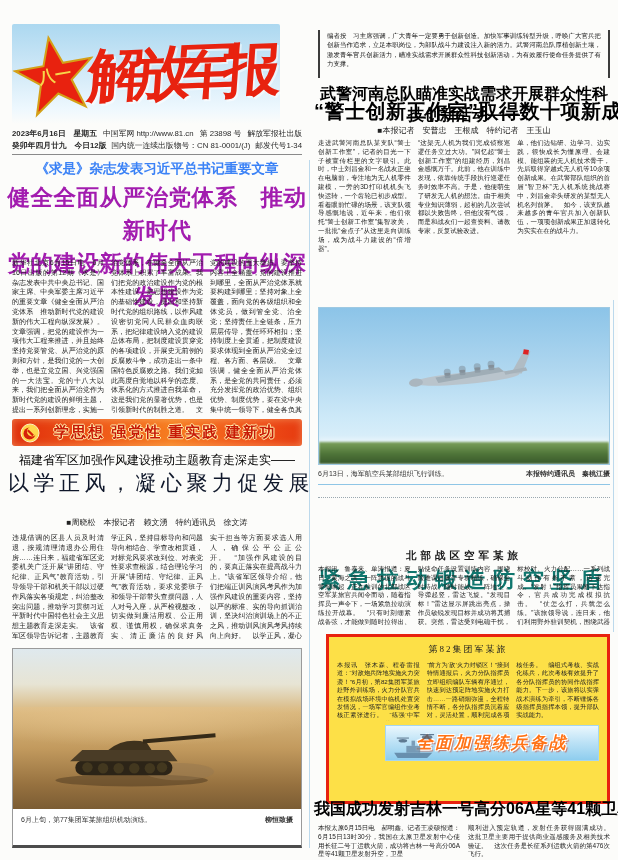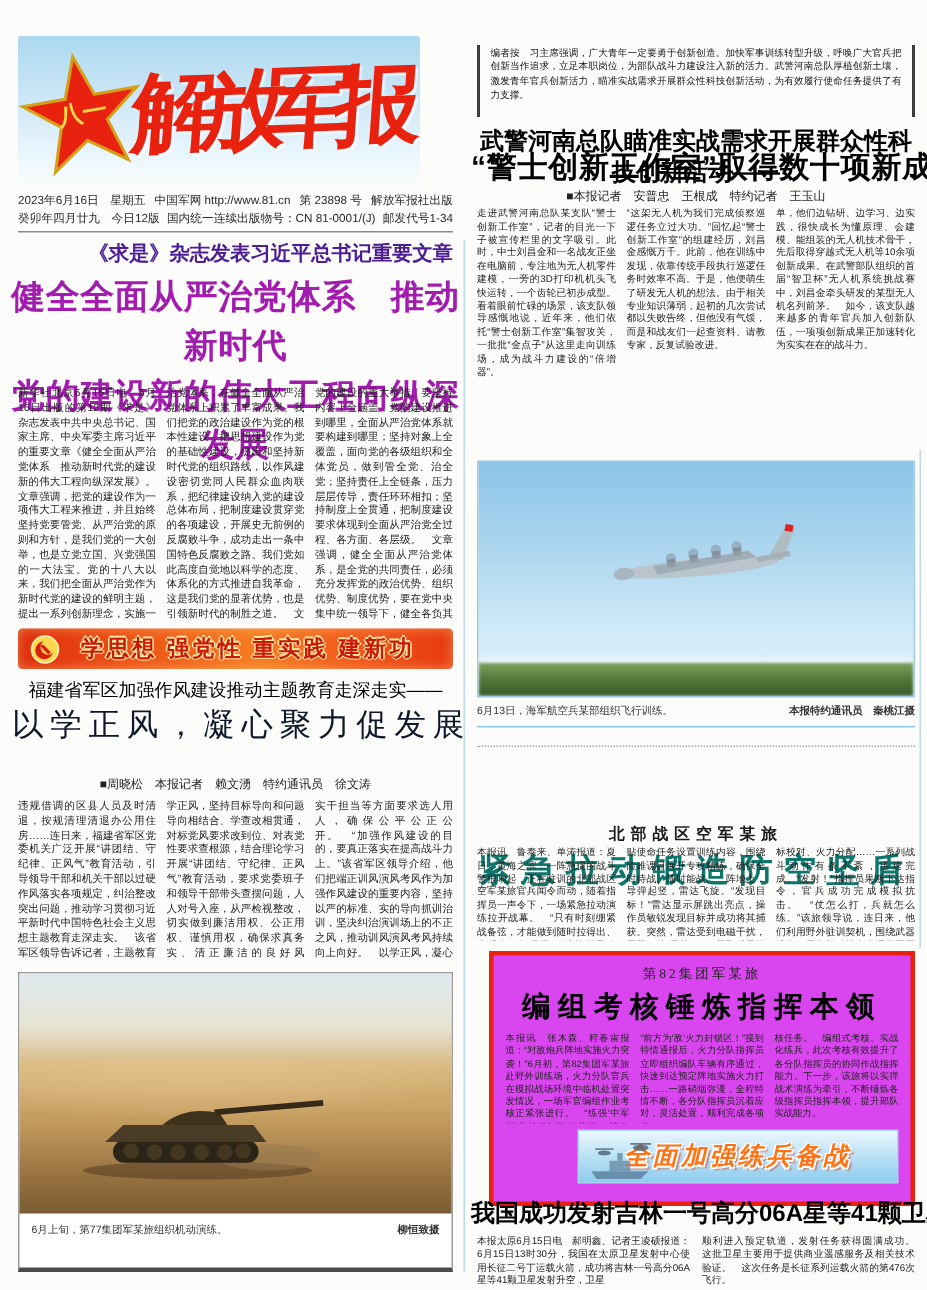--- a/index.html
+++ b/index.html
@@ -27,21 +27,21 @@
   .mast-star { left:14px; top:34px; width:82px; height:82px; transform:rotate(-10deg); }
   .mast-title { left:88px; top:26px; width:196px; height:96px;
     font-family:"DejaVu Serif","Liberation Serif",serif; font-weight:bold;
     font-size:58px; line-height:92px; color:#e8220f; letter-spacing:-13px;
     transform:rotate(-2deg) skewX(-6deg); white-space:nowrap;
     text-shadow:2px 2px 0 rgba(255,255,255,.55); }
 
   .dateline { left:12px; top:128px; width:290px; font-size:7.8px; line-height:11.5px;
     color:#2a2a2a; border-bottom:1px solid #8a8a8a; padding-bottom:3px; }
   .dateline .row { display:flex; justify-content:space-between; white-space:nowrap; }
-  .dl-b { font-weight:normal; }
+  .dl-b { font-weight:bold; }
 
   
   .note { left:318px; top:30px; width:292px; height:48px;
     border-left:2.5px solid #3c3c3c; border-right:2.5px solid #3c3c3c;
     padding:1px 7px; font-size:6.4px; line-height:9.3px; color:#111; overflow:hidden; }
   .kicker2 { left:318px; top:84px; width:292px; font-size:16px; font-weight:bold; color:#000; }
   .headline2 { left:314px; top:98px; width:300px; font-size:20px; font-weight:900;
     color:#000; letter-spacing:0.5px; white-space:nowrap; }
   .byline2 { left:318px; top:125px; width:292px; font-size:8px; color:#222; }
   .cols-js { left:318px; top:139px; width:292px; height:164px; }
@@ -63,40 +63,40 @@
 
   
   .beibu-kicker { left:318px; top:507px; width:292px; font-size:10.5px; letter-spacing:4px;
     color:#1a1a1a; font-weight:bold; }
   .beibu-headline { left:314px; top:523px; width:300px; font-size:22px; font-weight:900;
     letter-spacing:7px; color:#0f766e; white-space:nowrap; }
   .beibu-cols { left:318px; top:565px; width:292px; height:62px; }
 
   
   .redbox { left:326px; top:634px; width:284px; height:170px; border:3px solid #e8220f;
-    background:#d946ef; padding:4px 8px 6px; }
+    background:#fde047; padding:4px 8px 6px; }
   .rb-kicker { font-size:9px; letter-spacing:2px; color:#222; margin-top:2px; }
   .rb-headline { font-size:19px; font-weight:900; letter-spacing:5px; color:#000;
     margin-top:2px; white-space:nowrap; }
   .rb-cols { margin-top:5px; height:60px; }
   .rb-banner { position:relative; margin-top:4px; height:36px; overflow:hidden;
     background:linear-gradient(180deg,#eaf7fd 0%,#bfe3f6 45%,#8ecdee 100%);
     display:flex; align-items:center; justify-content:center; border:1px solid #a6d6ef;margin-left:48px; }
   .rb-banner-text { font-size:16.5px; font-weight:900; letter-spacing:2.5px; color:#ff7316;
     font-style:italic;
     text-shadow:-1px -1px 0 #fff,1px -1px 0 #fff,-1px 1px 0 #fff,1px 1px 0 #fff,2px 2px 1px rgba(210,40,0,.55); }
   .rb-art { position:absolute; left:3px; top:4px; width:52px; height:30px; opacity:.8; }
 
   
   .sat-headline { left:314px; top:799px; width:300px; font-size:16px; font-weight:800;
     color:#000; white-space:nowrap; }
   .sat-cols { left:318px; top:824px; width:292px; height:34px; }
 
   
-  .q-kicker { left:12px; top:160px; width:290px; font-size:13.5px; font-weight:bold; color:#4c1d95;text-align:right; }
+  .q-kicker { left:12px; top:160px; width:290px; font-size:13.5px; font-weight:bold; color:#3b82f6; }
   .q-headline { left:6px; top:181px; width:302px; font-size:22.5px; line-height:33px;
     font-weight:900; color:#a21caf; letter-spacing:0.5px; }
   .q-cols { left:12px; top:258px; width:290px; height:156px; }
 
   
   .study-banner { left:12px; top:419px; width:290px; height:27px; border-radius:3px;
     background:linear-gradient(90deg,#df2d0b 0%,#ef5517 28%,#f67d20 55%,#f1541a 80%,#e63a10 100%);
     display:flex; align-items:center; padding-left:8px; box-shadow:inset 0 0 8px rgba(255,230,160,.45);text-align:center; }
   .study-emblem { width:20px; height:20px; }
   .study-text { margin-left:14px; font-size:15px; font-weight:900; letter-spacing:2px; color:#c81a06;
@@ -192,21 +192,20 @@
   <div class="abs beibu-kicker center serif">北部战区空军某旅</div>
   <div class="abs beibu-headline center serif">紧急拉动锻造防空坚盾</div>
   <div class="abs beibu-cols cols3 body-sm">
     <div class="just">本报讯　鲁泰来、单涛报道：夏日，黄海之滨，一阵急促的战斗警报响起，正在驻训的北部战区空军某旅官兵闻令而动，随着指挥员一声令下，一场紧急拉动演练拉开战幕。　“只有时刻绷紧战备弦，才能做到随时拉得出、上得去、打得赢。”该旅领导介绍，部队常年担负战备值班任务，为提升官兵装备操作技能，他们紧</div>
     <div class="just">贴使命任务设置训练内容，围绕险难课目展开专攻精练，确保全时待战、随时能战。　阵地上，导弹起竖，雷达飞旋。“发现目标！”雷达显示屏跳出亮点，操作员敏锐发现目标并成功将其捕获。突然，雷达受到电磁干扰，屏幕一片“雪花”。　“采取反干扰措施！”各号手紧密配合，重新捕获目标，判定属性、目</div>
     <div class="just">标校对、火力分配……一系列战斗动作有条不紊，迅速完成。“发射！”指挥员果断下达指令，官兵成功完成模拟抗击。　“仗怎么打，兵就怎么练。”该旅领导说，连日来，他们利用野外驻训契机，围绕武器操收、紧急机动等多个课目开展演练，部队应急反应能力得到有效提升。</div>
   </div>
 
   <div class="abs redbox">
     <div class="rb-kicker center serif">第82集团军某旅</div>
-    <div class="rb-headline center serif">编组考核锤炼指挥本领</div>
     <div class="rb-cols cols3" style="font-size:6.2px; line-height:8.4px; color:#222;">
       <div class="just">本报讯　张木森、程春雷报道：“对敌炮兵阵地实施火力突袭！”6月初，第82集团军某旅赴野外训练场，火力分队官兵在模拟战场环境中临机处置突发情况，一场军官编组作业考核正紧张进行。　“练强‘中军帐’是战场制胜的关键。”该旅领导告诉记者，此次考核紧盯作战指挥能力，从严构设战场环境，有针对性地设置各类特情，检验各级指挥员临机处置能力。</div>
       <div class="just">“前方为‘敌’火力封锁区！”接到特情通报后，火力分队指挥员立即组织编队车辆有序通过，快速到达预定阵地实施火力打击……一路硝烟弥漫，全程特情不断，各分队指挥员沉着应对，灵活处置，顺利完成各项考</div>
       <div class="just">核任务。　编组式考核、实战化练兵，此次考核有效提升了各分队指挥员的协同作战指挥能力。下一步，该旅将以实弹战术演练为牵引，不断锤炼各级指挥员指挥本领，提升部队实战能力。</div>
     </div>
     <div class="rb-banner">
       <svg class="rb-art" viewBox="0 0 60 34">
         <polygon points="6,26 50,26 44,32 10,32" fill="#5b7f9e"></polygon>
         <rect x="20" y="18" width="16" height="8" fill="#6b8ca8"></rect>
         <rect x="26" y="12" width="4" height="6" fill="#6b8ca8"></rect>

